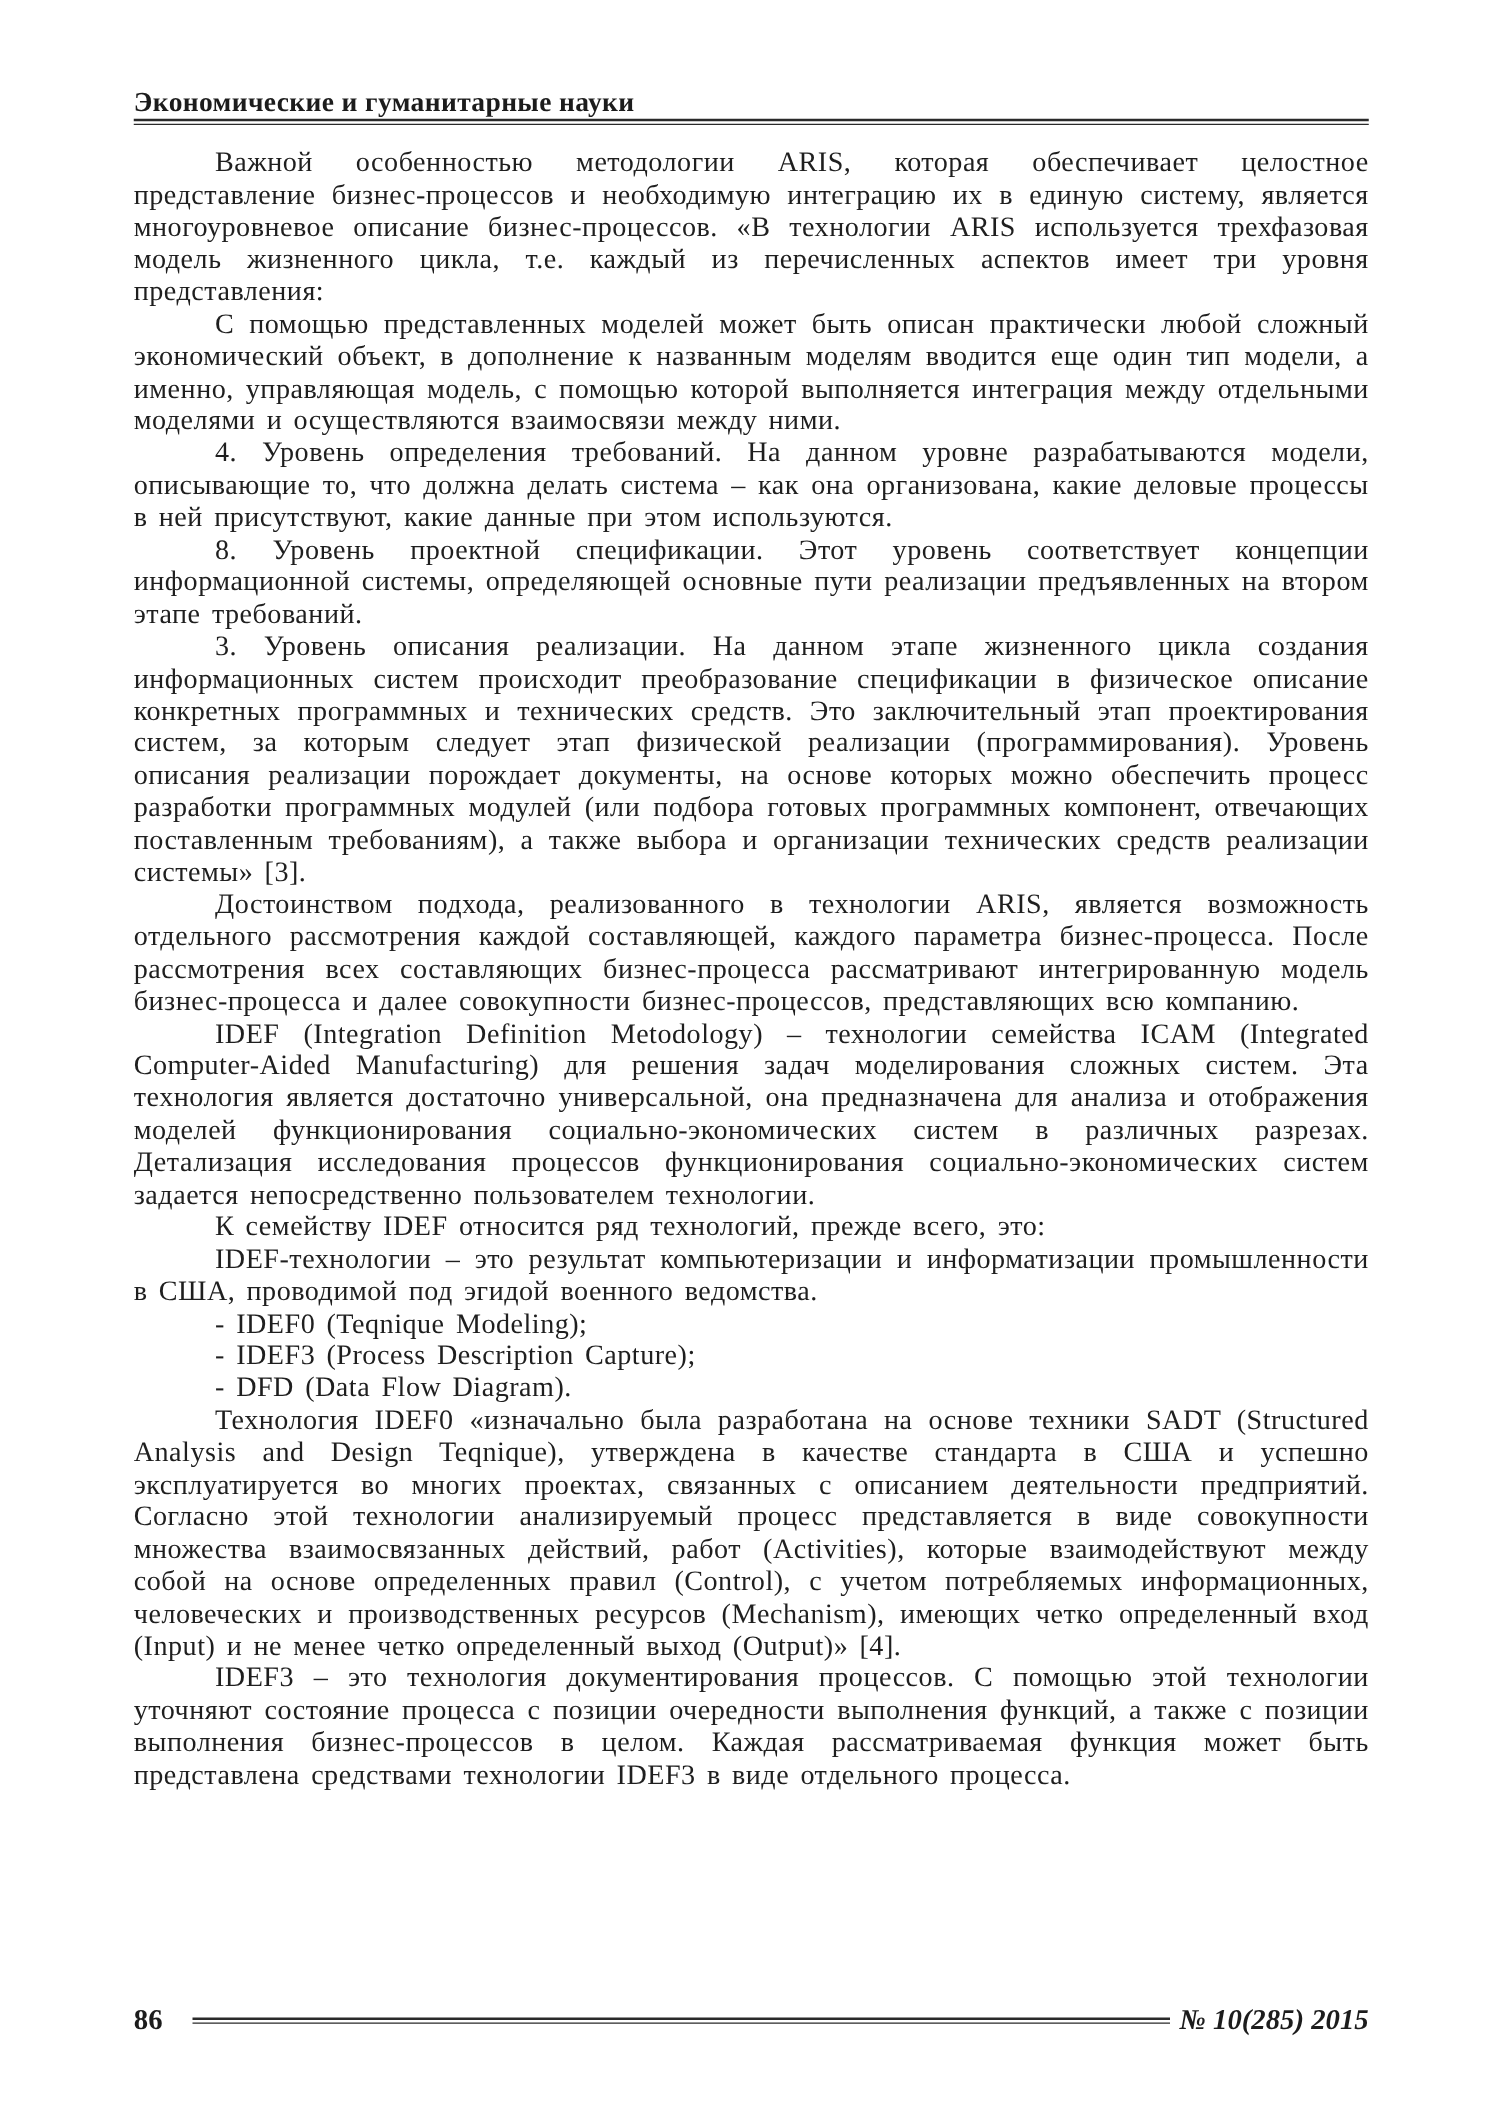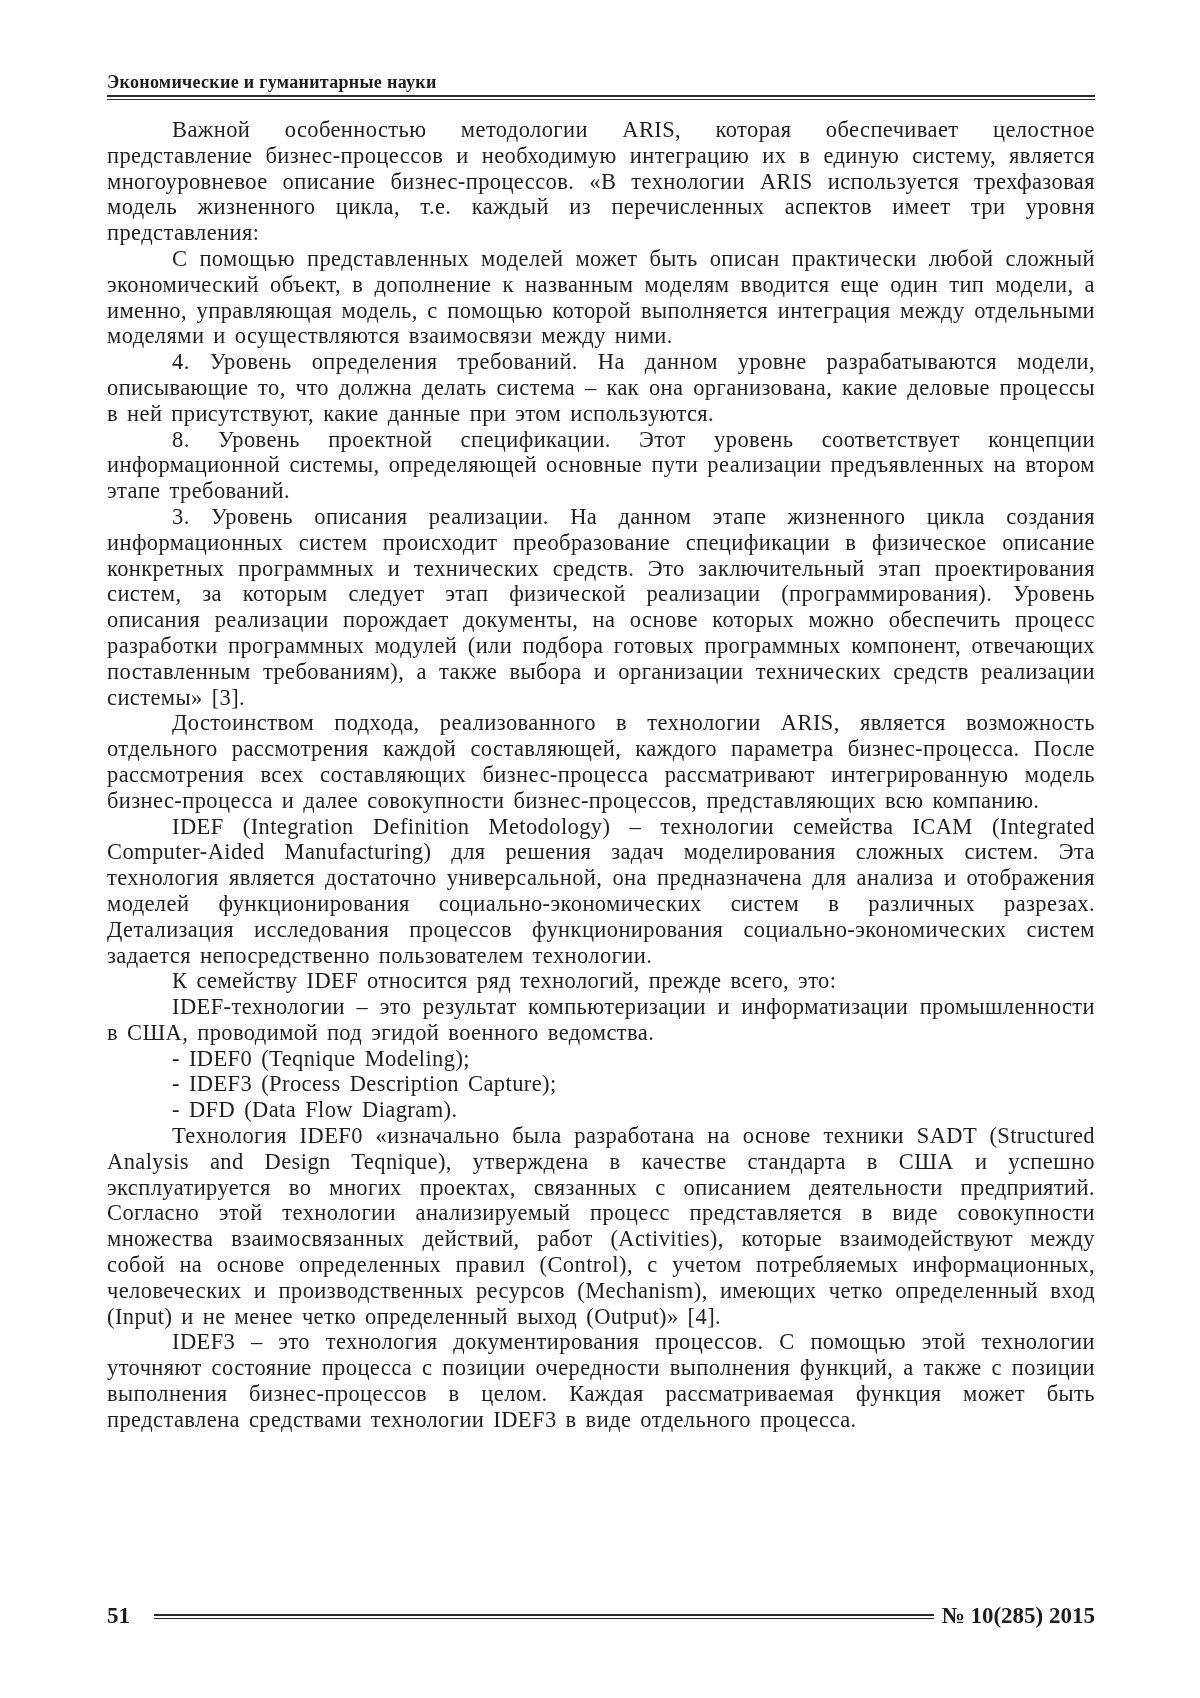--- a/index.html
+++ b/index.html
@@ -19,21 +19,21 @@
   .content {
     position: absolute;
     left: 107px;
     top: 0;
     width: 988px;
   }
   .running-head {
     padding-top: 70px;
   }
   .rh-title {
-    font-size: 18px;
+    font-size: 22px;
     font-weight: bold;
     letter-spacing: 0.3px;
     line-height: 24px;
     color: #1c1c1c;
   }
   .rh-rule {
     margin-top: 1px;
     height: 5px;
     box-sizing: border-box;
     border-top: 2px solid #2a2a2a;
@@ -75,20 +75,21 @@
     height: 5px;
     box-sizing: border-box;
     border-top: 2px solid #2a2a2a;
     border-bottom: 1px solid #2a2a2a;
     margin-left: 24px;
     margin-right: 8px;
   }
   .issue {
     font-size: 23px;
     font-weight: bold;
+    font-style: italic;
     color: #1c1c1c;
     flex: 0 0 auto;
   }
 </style>
 </head>
 <body>
 
 <div class="page">
   <div class="content">
     <div class="running-head">
@@ -107,17 +108,17 @@
         <p class="para">IDEF-технологии – это результат компьютеризации и информатизации промышленности в США, проводимой под эгидой военного ведомства.</p>
         <p class="para">- IDEF0 (Teqnique Modeling);</p>
         <p class="para">- IDEF3 (Process Description Capture);</p>
         <p class="para">- DFD (Data Flow Diagram).</p>
         <p class="para">Технология IDEF0 «изначально была разработана на основе техники SADT (Structured Analysis and Design Teqnique), утверждена в качестве стандарта в США и успешно эксплуатируется во многих проектах, связанных с описанием деятельности предприятий. Согласно этой технологии анализируемый процесс представляется в виде совокупности множества взаимосвязанных действий, работ (Activities), которые взаимодействуют между собой на основе определенных правил (Control), с учетом потребляемых информационных, человеческих и производственных ресурсов (Mechanism), имеющих четко определенный вход (Input) и не менее четко определенный выход (Output)» [4].</p>
         <p class="para">IDEF3 – это технология документирования процессов. С помощью этой технологии уточняют состояние процесса с позиции очередности выполнения функций, а также с позиции выполнения бизнес-процессов в целом. Каждая рассматриваемая функция может быть представлена средствами технологии IDEF3 в виде отдельного процесса.</p>
       </div>
   </div>
 
   <div class="footer">
-    <span class="page-num">51</span>
+    <span class="page-num">86</span>
     <span class="footer-rule"></span>
     <span class="issue">№ 10(285) 2015</span>
   </div>
 </div>
 
 </body></html>

